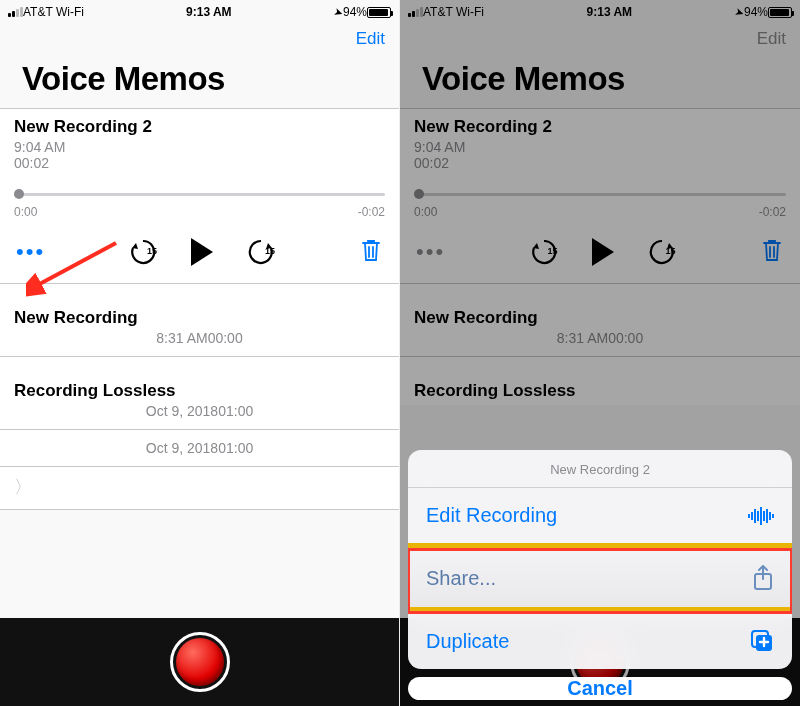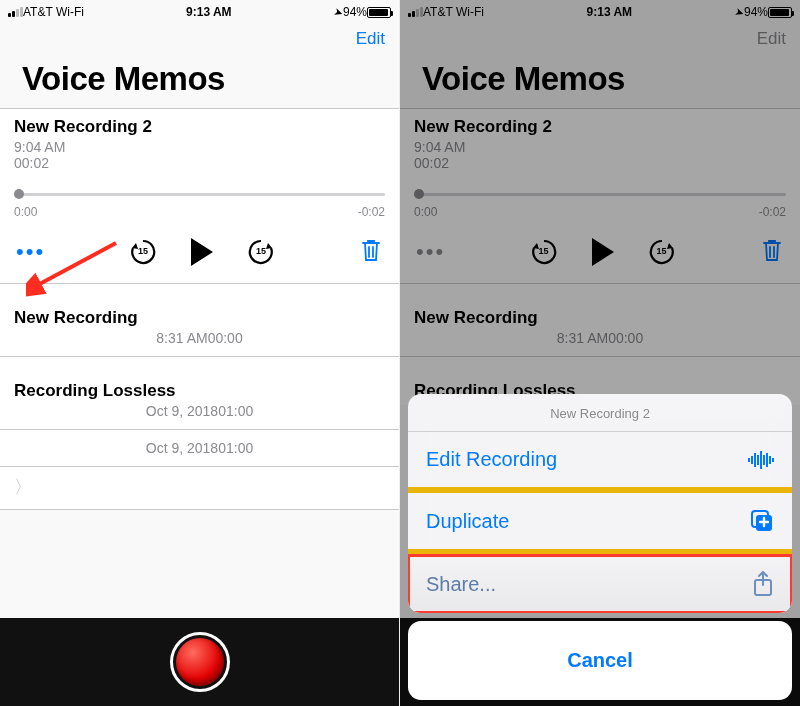--- a/index.html
+++ b/index.html
@@ -35,40 +35,40 @@
   .scrub { position:relative; height:18px; margin:14px 0 2px; }
   .scrub-line { position:absolute; left:0; right:0; top:8px; height:3px; background:#d0d0d4; border-radius:2px; }
   .scrub-dot { position:absolute; left:0; top:4px; width:10px; height:10px; border-radius:50%; background:#8a8a8f; }
   .timerow { display:flex; justify-content:space-between; font-size:12px; color:#8a8a8f; }
 
   .controls { display:flex; align-items:center; justify-content:space-between; margin-top:18px; padding:0 2px 4px;}
   .more-dots { color:#007aff; font-size:22px; letter-spacing:2px; line-height:1; }
   .center-controls { display:flex; align-items:center; gap:34px; }
   .skip { position:relative; width:28px; height:28px; }
   .skip svg { width:28px; height:28px; }
-  .skip .num { position:absolute; top:8px; left:0; right:0; text-align:center; font-size:9px; font-weight:600; }
+  .skip .num { position:absolute; top:8px; left:0; right:0; text-align:right; font-size:9px; font-weight:600; }
   .play { width:0; height:0; border-left:22px solid #000; border-top:14px solid transparent; border-bottom:14px solid transparent; }
   .trash svg { width:24px; height:26px; }
 
   .rec-footer { position:absolute; left:0; right:0; bottom:0; height:88px; background:#111; display:flex; align-items:center; justify-content:center; }
   .rec-outer { width:60px; height:60px; border:3px solid #fff; border-radius:50%; display:flex; align-items:center; justify-content:center;}
   .rec-inner { width:48px; height:48px; border-radius:50%; background:radial-gradient(circle at 35% 30%, #ff6b5e, #e20000 60%, #a00000); box-shadow:inset -2px -3px 6px rgba(0,0,0,.4);}
 
   .chevron { color:#c7c7cc; font-size:18px; }
   .row-flex { display:flex; align-items:center; justify-content:space-between;}
   .row-flex .info { flex:1; }
 
   
   .sheet-wrap { position:absolute; left:8px; right:8px; bottom:6px; z-index:10; }
   .sheet { background:rgba(248,248,250,.96); border-radius:13px; overflow:hidden; backdrop-filter:blur(10px);}
   .sheet-title { text-align:center; font-size:13px; color:#8a8a8f; padding:12px 0 10px; border-bottom:1px solid #d0d0d4;}
   .sheet-item { display:flex; align-items:center; justify-content:space-between; padding:16px 18px; font-size:20px; color:#007aff; border-bottom:6px solid #eab308; background:transparent;}
   .sheet-item:last-child { border-bottom:none; }
   .sheet-item.highlight { outline:3px solid #ff3b30; outline-offset:-2px; background:linear-gradient(#f3f3f5,#e9e9ec); color:#5b7ca8;}
-  .sheet-cancel { margin-top:8px; background:#fff; border-radius:13px; text-align:center; padding:28px 0; font-size:20px; font-weight:600; color:#007aff;}
+  .sheet-cancel { margin-top:8px; background:#fff; border-radius:13px; text-align:center; padding:0 0; font-size:20px; font-weight:600; color:#007aff;}
   .wf-icon rect { fill:#007aff; }
 
   
   .arrow { position:absolute; z-index:20; pointer-events:none; }
 </style>
 </head>
 <body>
 
 <div class="wrap">
 
@@ -277,33 +277,33 @@
               <rect x="3" y="5" width="2" height="8"></rect>
               <rect x="6" y="2" width="2" height="14"></rect>
             <rect x="9" y="4" width="2" height="10"></rect>
               <rect x="12" y="0" width="2" height="18"></rect>
               <rect x="15" y="4" width="2" height="10"></rect>
             <rect x="18" y="2" width="2" height="14"></rect>
               <rect x="21" y="5" width="2" height="8"></rect>
               <rect x="24" y="7" width="2" height="4"></rect>
           </svg>
         </div>
+        <div class="sheet-item highlight">
+          <span>Share...</span>
+          <svg width="22" height="26">
+            <rect x="3" y="9" width="16" height="15" rx="2" fill="none" stroke="#6b8fbf" stroke-width="2"></rect>
+            <path d="M11 1v13M7 5l4-4 4 4" fill="none" stroke="#6b8fbf" stroke-width="2" stroke-linecap="round" stroke-linejoin="round"></path>
+          </svg>
+        </div>
         <div class="sheet-item">
           <span>Duplicate</span>
           <svg width="24" height="24">
             <rect x="6" y="6" width="16" height="16" rx="3" fill="#007aff"></rect>
             <rect x="2" y="2" width="16" height="16" rx="3" fill="none" stroke="#007aff" stroke-width="2"></rect>
             <path d="M14 9v8M10 13h8" stroke="#fff" stroke-width="2.4" stroke-linecap="round"></path>
           </svg>
         </div>
-        <div class="sheet-item highlight">
-          <span>Share...</span>
-          <svg width="22" height="26">
-            <rect x="3" y="9" width="16" height="15" rx="2" fill="none" stroke="#6b8fbf" stroke-width="2"></rect>
-            <path d="M11 1v13M7 5l4-4 4 4" fill="none" stroke="#6b8fbf" stroke-width="2" stroke-linecap="round" stroke-linejoin="round"></path>
-          </svg>
-        </div>
       </div>
       <div class="sheet-cancel">Cancel</div>
     </div>
   </div>
 
 </div>
 
 </body></html>

